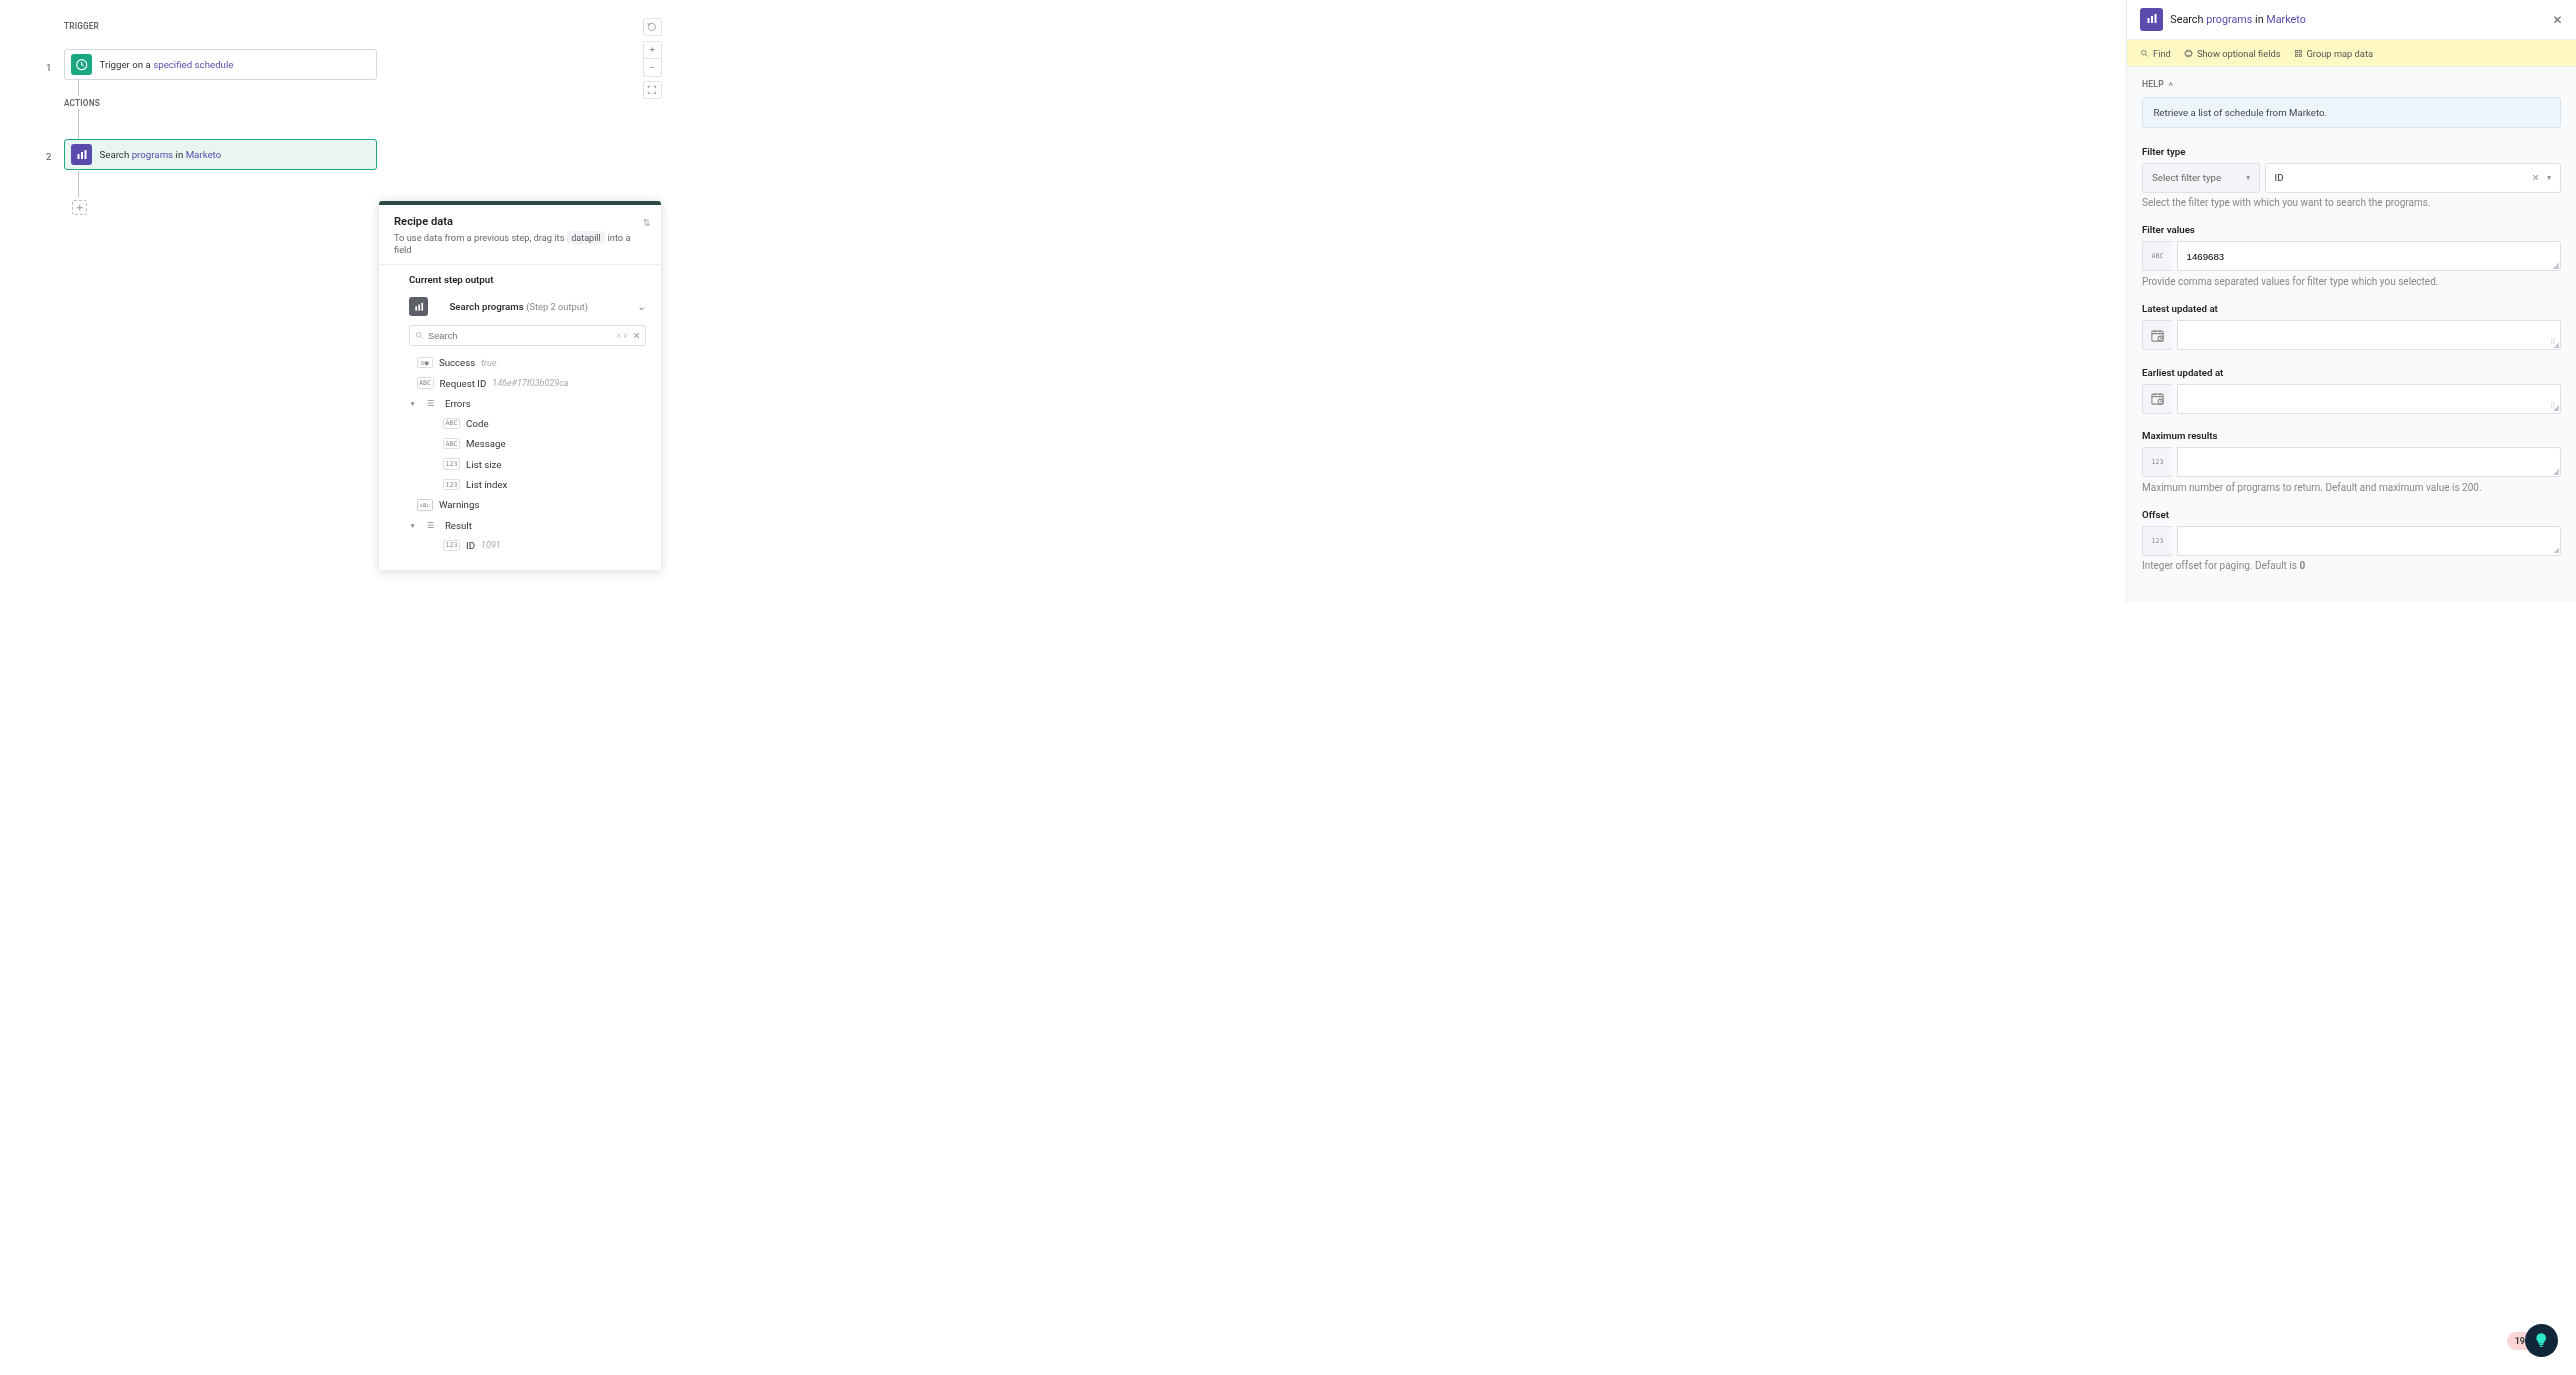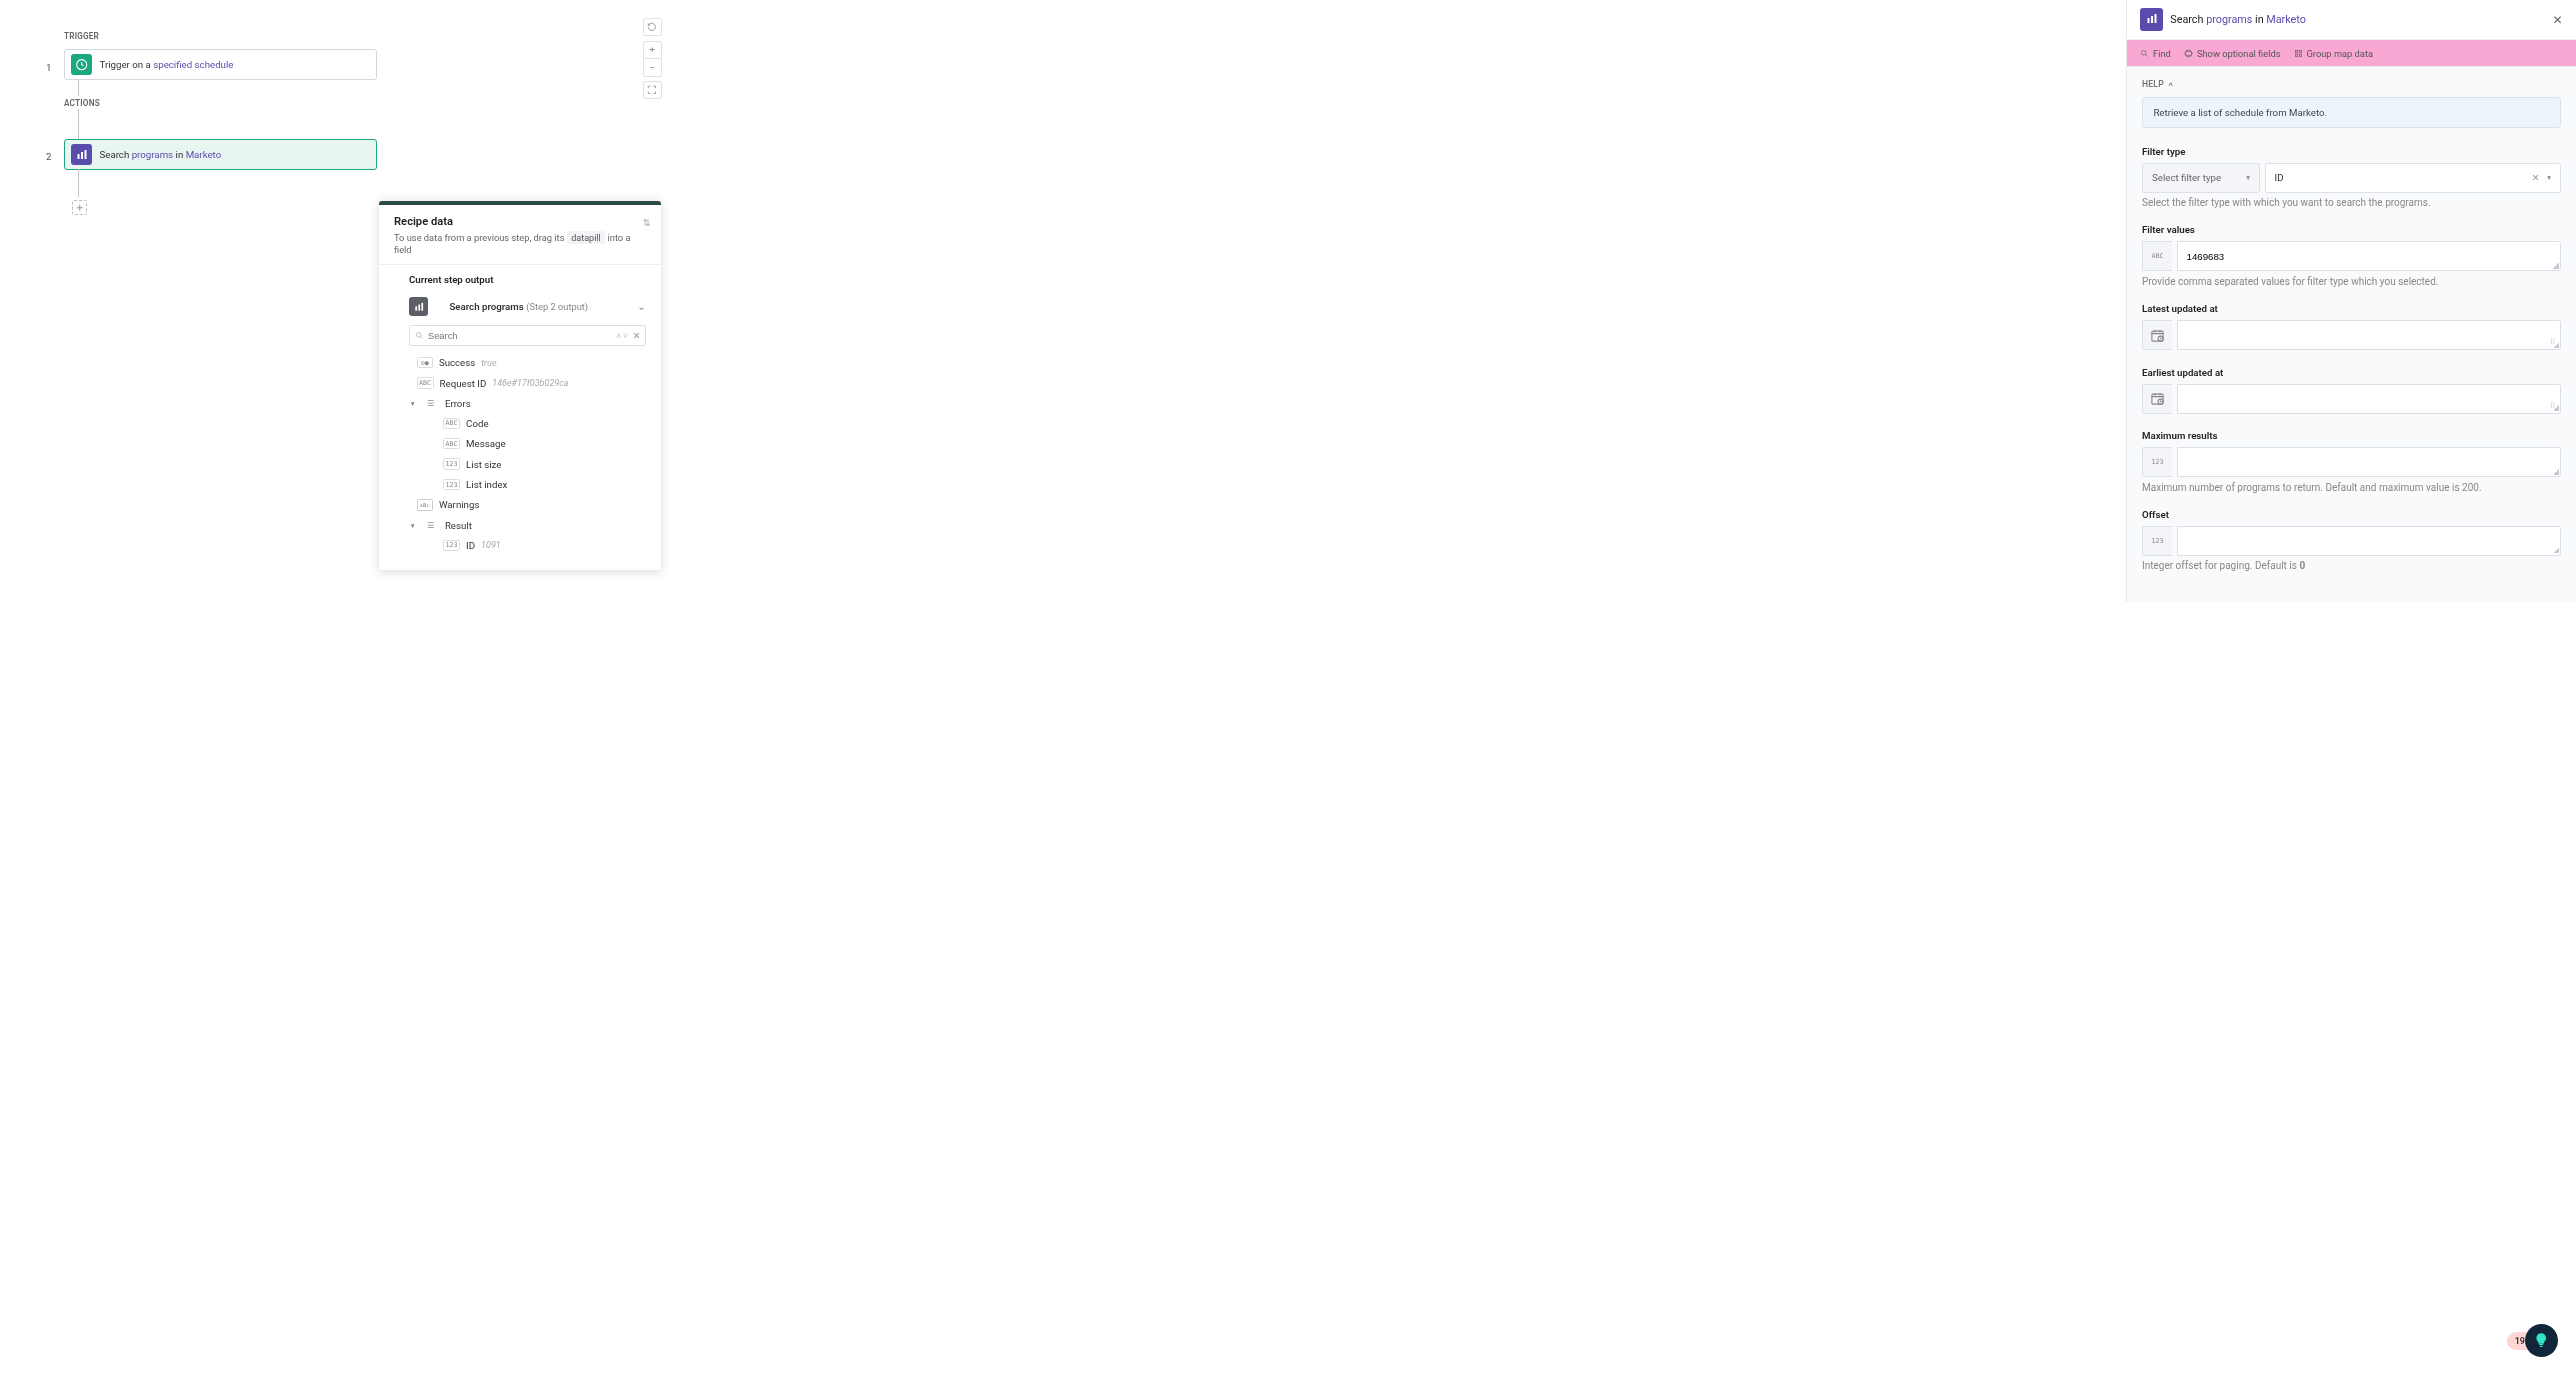--- a/index.html
+++ b/index.html
@@ -216,21 +216,21 @@
   width: 22.4px; height: 22.4px; border-radius: 3px;
   background: #5a4cad;
   display: flex; align-items: center; justify-content: center;
   margin-right: 7.5px;
 }
 .cp-header .htitle { font-size: 10.8px; color: #222; }
 .cp-header .htitle .hl { color: #5a4cad; }
 .cp-header .close-btn { margin-left: auto; color: #666; font-size: 12px; cursor: pointer; }
 
 .cp-toolbar {
-  background: #f9a8d4;
+  background: #fef9c3;
   height: 27px;
   display: flex; align-items: center;
   padding: 0 13.4px;
   gap: 13.4px;
   border-bottom: 0.7px solid #eceef2;
   font-size: 9.3px;
   color: #555;
 }
 .cp-tool { display: flex; align-items: center; gap: 3.7px; cursor: pointer; }
 .cp-tool svg, .cp-tool .ticon { width: 9px; height: 9px; }
@@ -338,21 +338,21 @@
   background: #12263a;
   display: flex; align-items: center; justify-content: center;
   z-index: 1;
 }
 </style>
 </head>
 <body>
 
 <div class="canvas">
 
-  <div class="section-label" style="left:64px; top:31px;">TRIGGER</div>
+  <div class="section-label" style="left:64px; top:21px;">TRIGGER</div>
 
   <div class="step-num" style="left:46px; top:62px;">1</div>
 
   <div class="step-card" style="left:64px; top:49px;">
     <div class="step-icon teal">
       <svg width="13.4" height="13.4" viewBox="0 0 24 24" fill="none" stroke="#fff" stroke-width="2">
         <circle cx="12" cy="12" r="9"></circle>
           <path d="M12 7v5l3 2"></path>
       </svg>
     </div>

